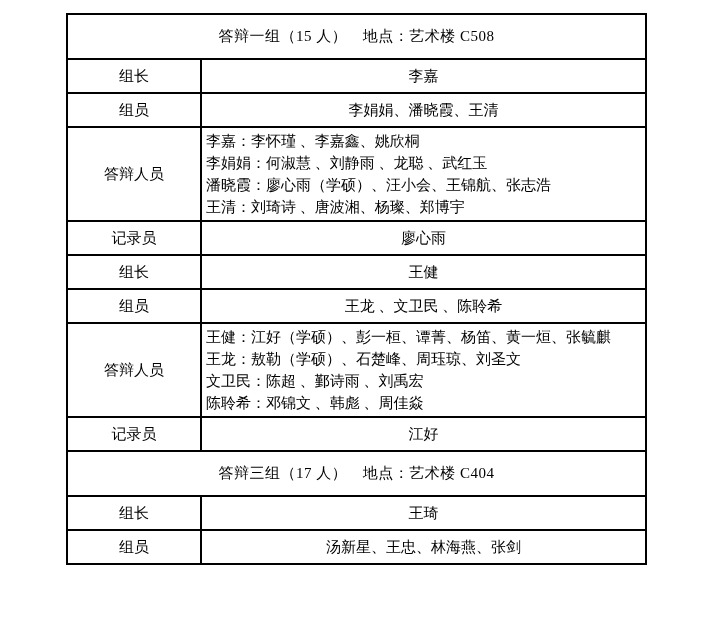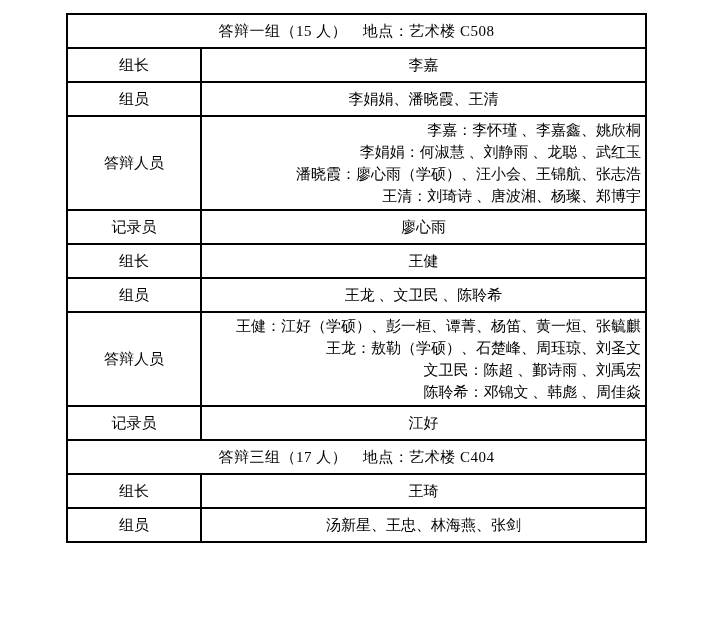--- a/index.html
+++ b/index.html
@@ -24,36 +24,36 @@
   }
   table.sched td {
     border: 2px solid #000000;
     font-size: 15px;
     padding: 2px 4px;
     vertical-align: middle;
   }
   col.c1 { width: 134px; }
   col.c2 { width: 445px; }
   tr.row-normal { height: 34px; }
-  tr.row-title  { height: 34px; }
+  tr.row-title  { height: 45px; }
   tr.row-defense { height: 90px; }
   td.title-cell {
     text-align: center;
     letter-spacing: 0.5px;
   }
   td.lbl {
     text-align: center;
     border-radius: 9px;
   }
   td.val {
     text-align: center;
     margin-top: 10px;
   }
   td.defense-cell {
-    text-align: right;
+    text-align: left;
     padding: 3px 4px 3px 5px;
   }
   td.defense-cell .dl {
     line-height: 22px;
     white-space: nowrap;
   }
 </style>
 </head>
 <body>
 

